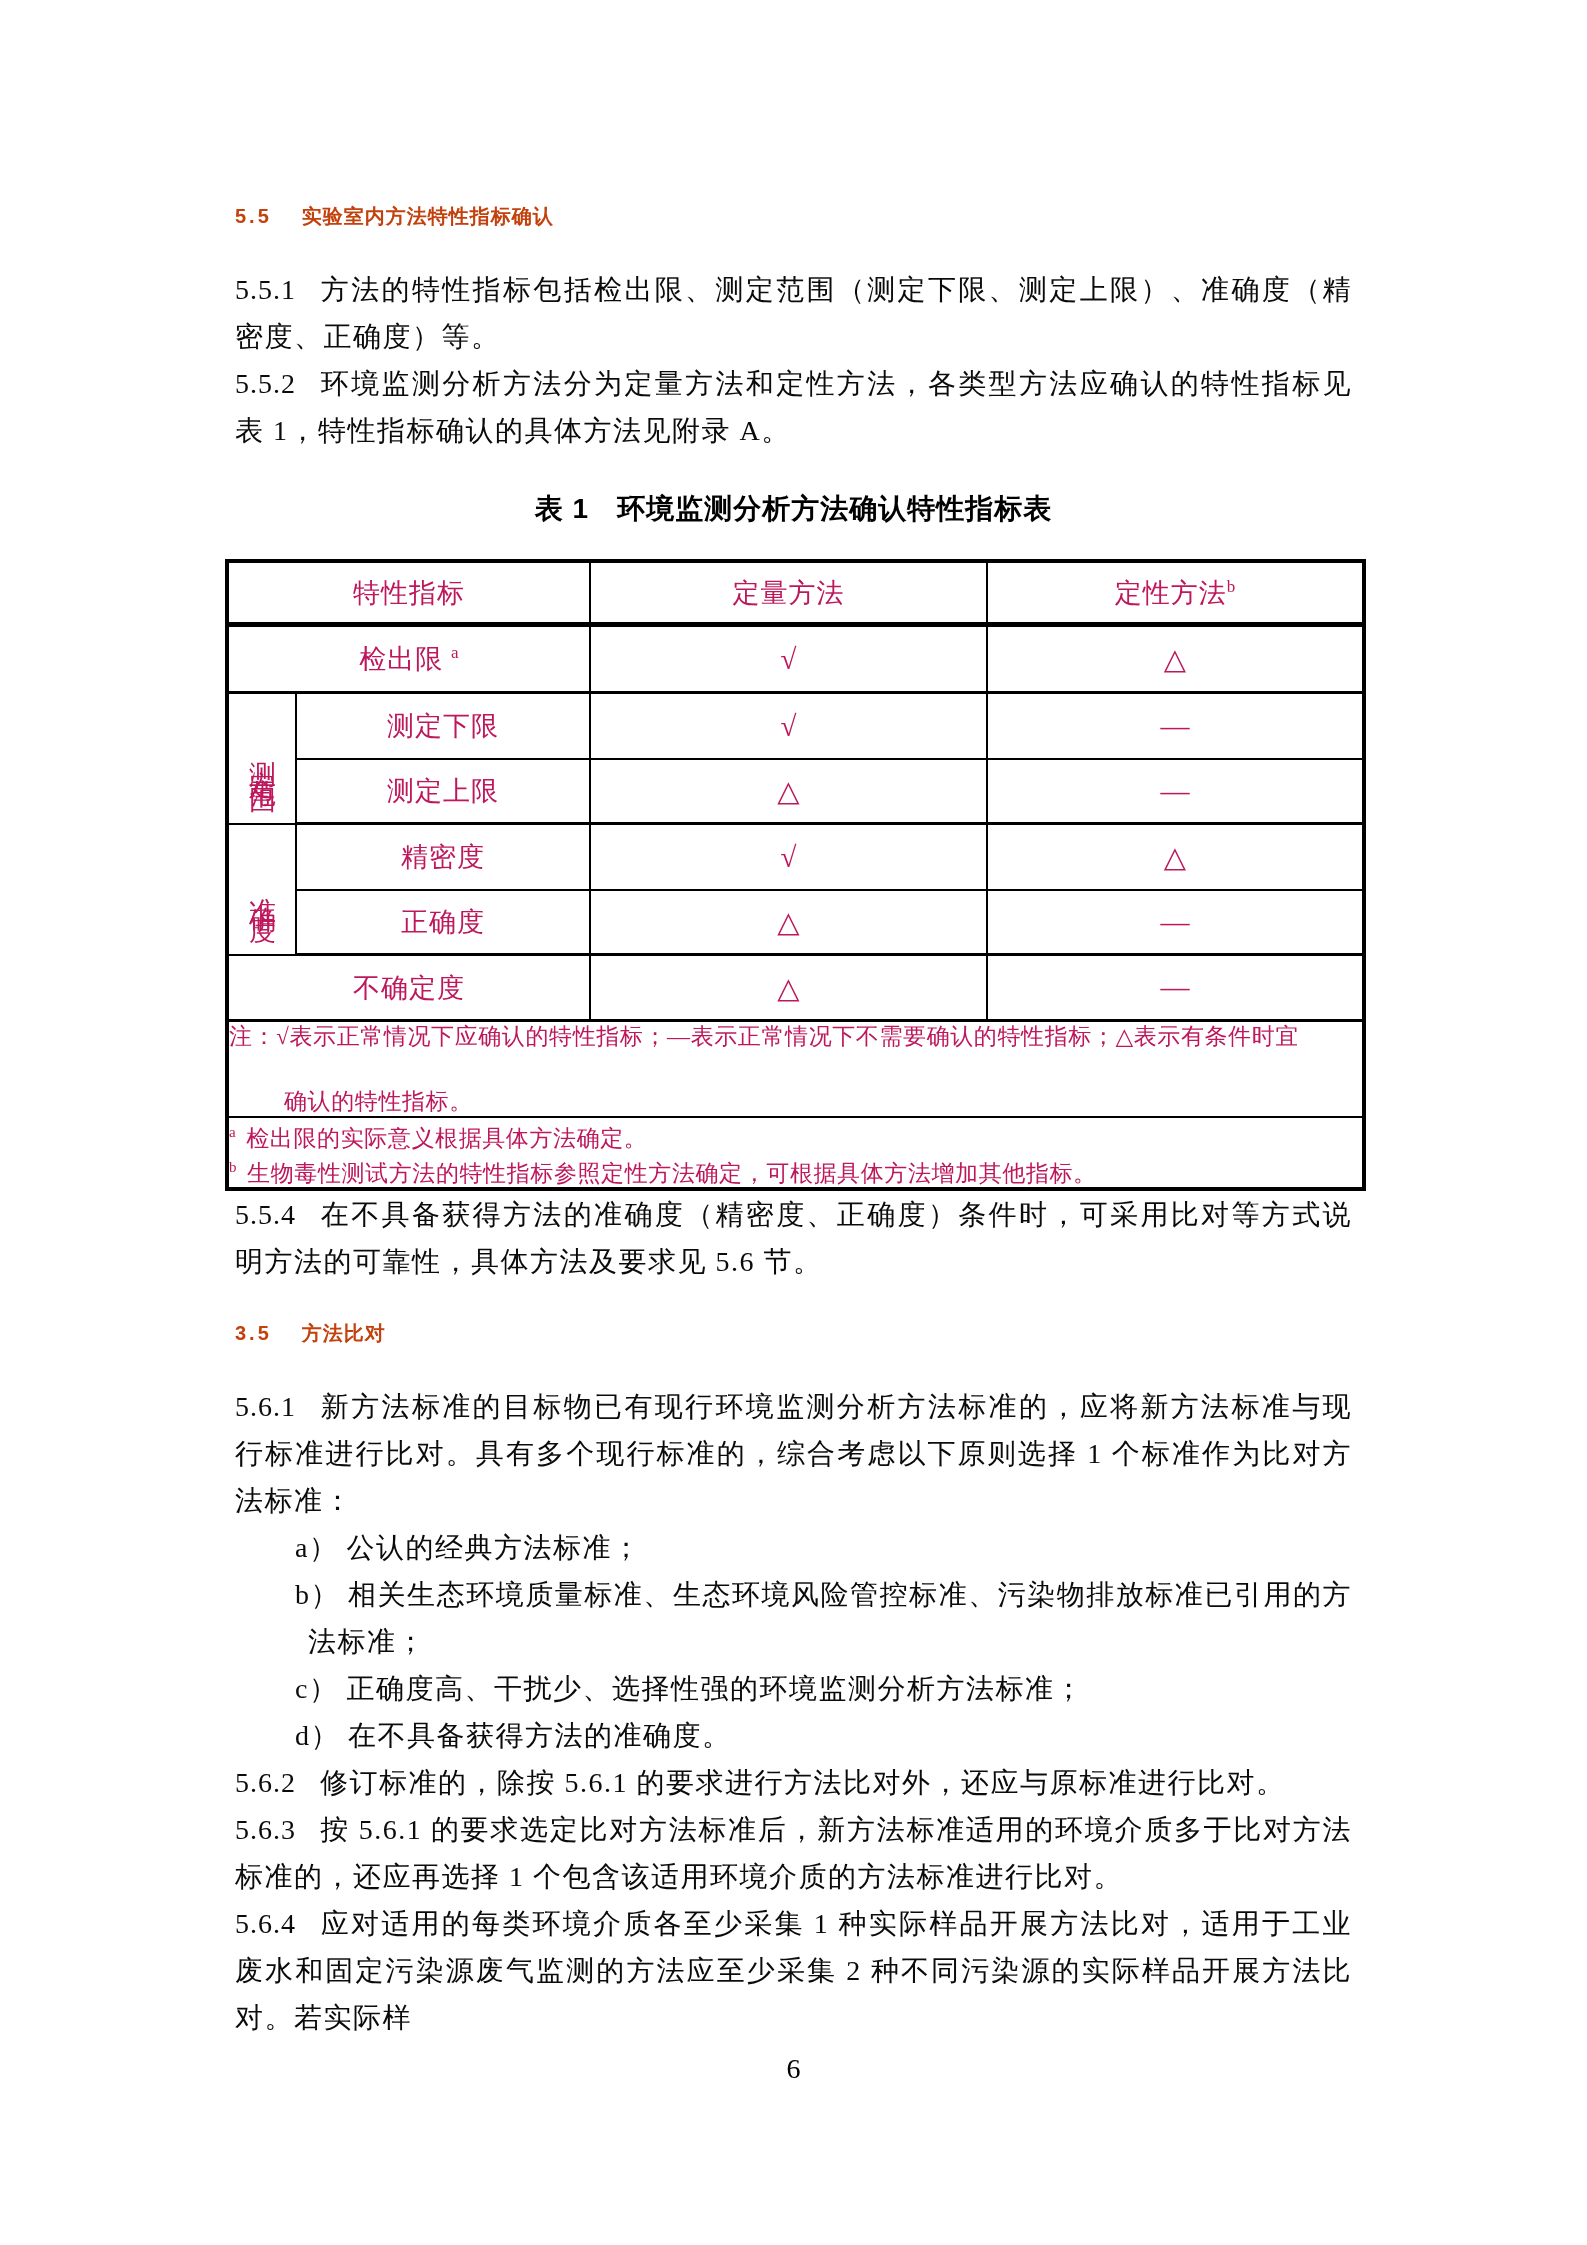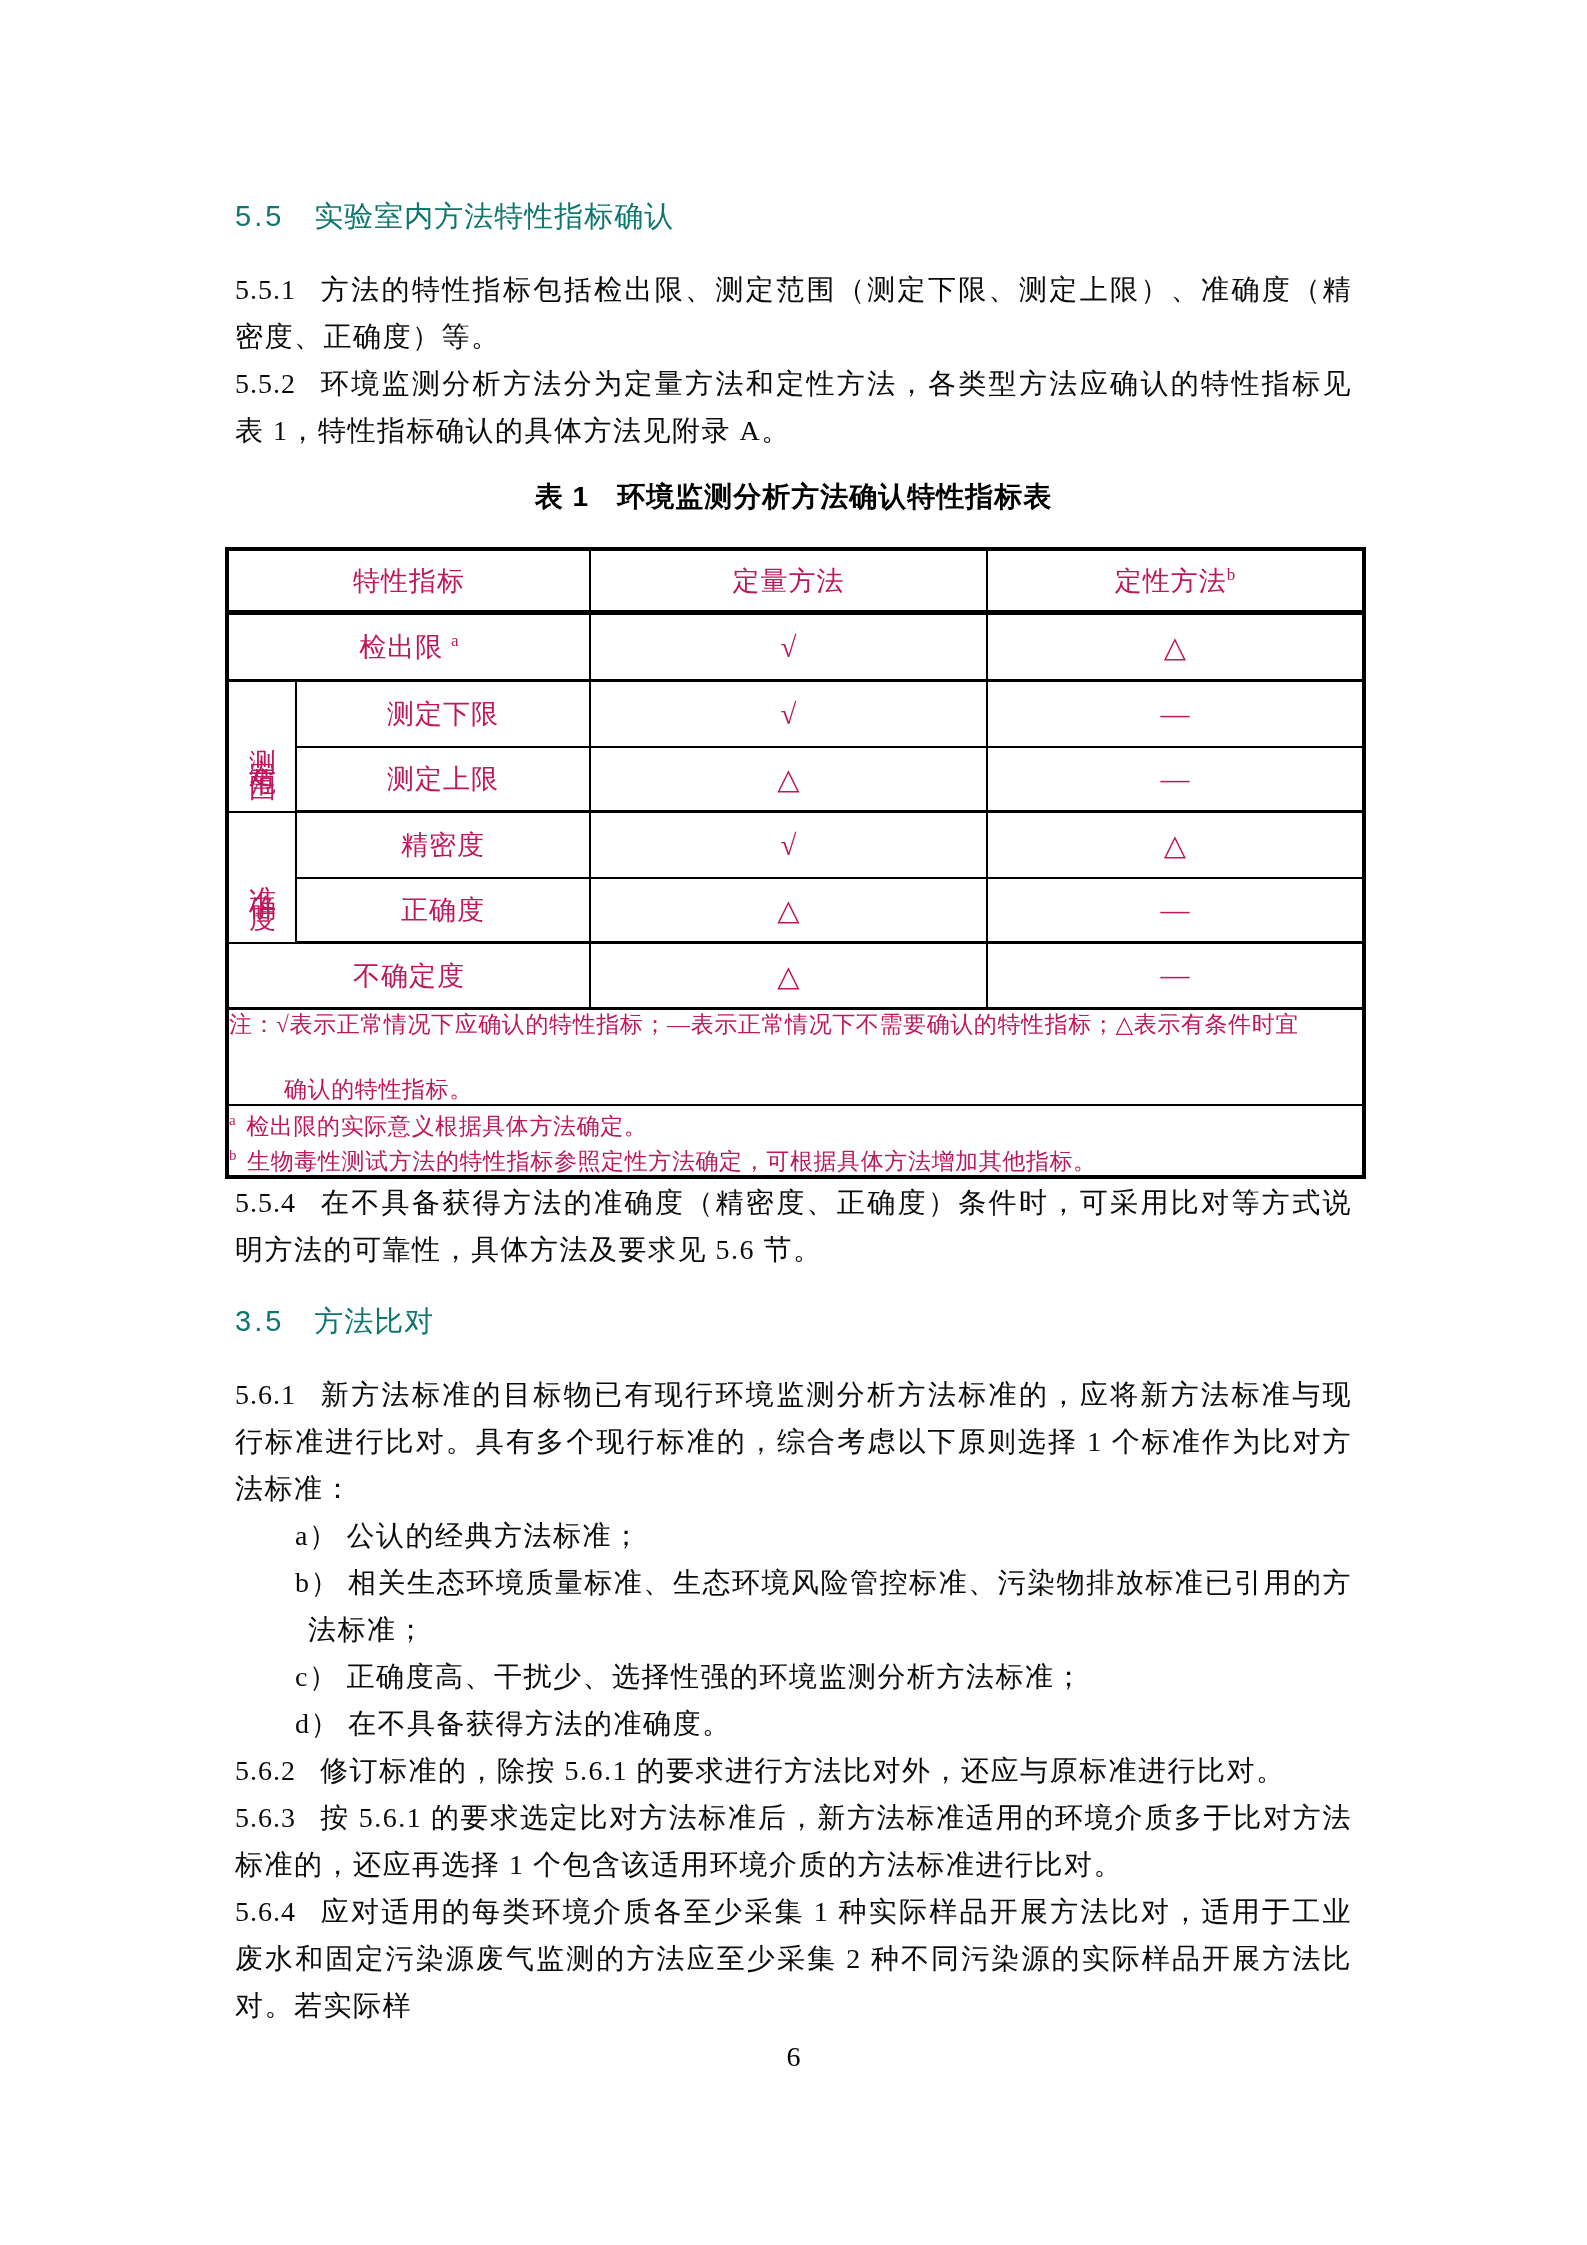--- a/index.html
+++ b/index.html
@@ -9,26 +9,26 @@
     font-family:"Liberation Serif","DejaVu Serif",serif;color:#0b0b0b;
   }
   .content{margin-left:235px;width:1117px;}
   p.body{
     margin:0;font-size:28px;line-height:47px;letter-spacing:1.5px;
     text-align:justify;
   }
   p.body .pnum{letter-spacing:1px;margin-right:24px;white-space:nowrap;}
   .sec-heading{
     margin:0 0 26px 0;font-family:"Liberation Sans","DejaVu Sans",sans-serif;
-    font-weight:normal;font-size:29px;line-height:48px;letter-spacing:1px;color:#0f766e;
+    font-weight:bold;font-size:20px;line-height:48px;letter-spacing:1px;color:#c2410c;
   }
   .sec-heading .hnum{margin-right:30px;letter-spacing:3px;}
   .sec-heading.mt{margin-top:24px;}
   .tbl-caption{
-    margin:20px 0 27px 0;text-align:center;
+    margin:32px 0 27px 0;text-align:center;
     font-family:"Liberation Sans","DejaVu Sans",sans-serif;
     font-weight:bold;font-size:28px;line-height:46px;letter-spacing:1px;color:#000;
   }
   .tbl-caption .cap-label{margin-right:28px;}
   table.spec{
     border-collapse:collapse;table-layout:fixed;
     margin-left:-10px;width:1137px;
     font-size:27px;color:#be185d;
   }
   table.spec td{

